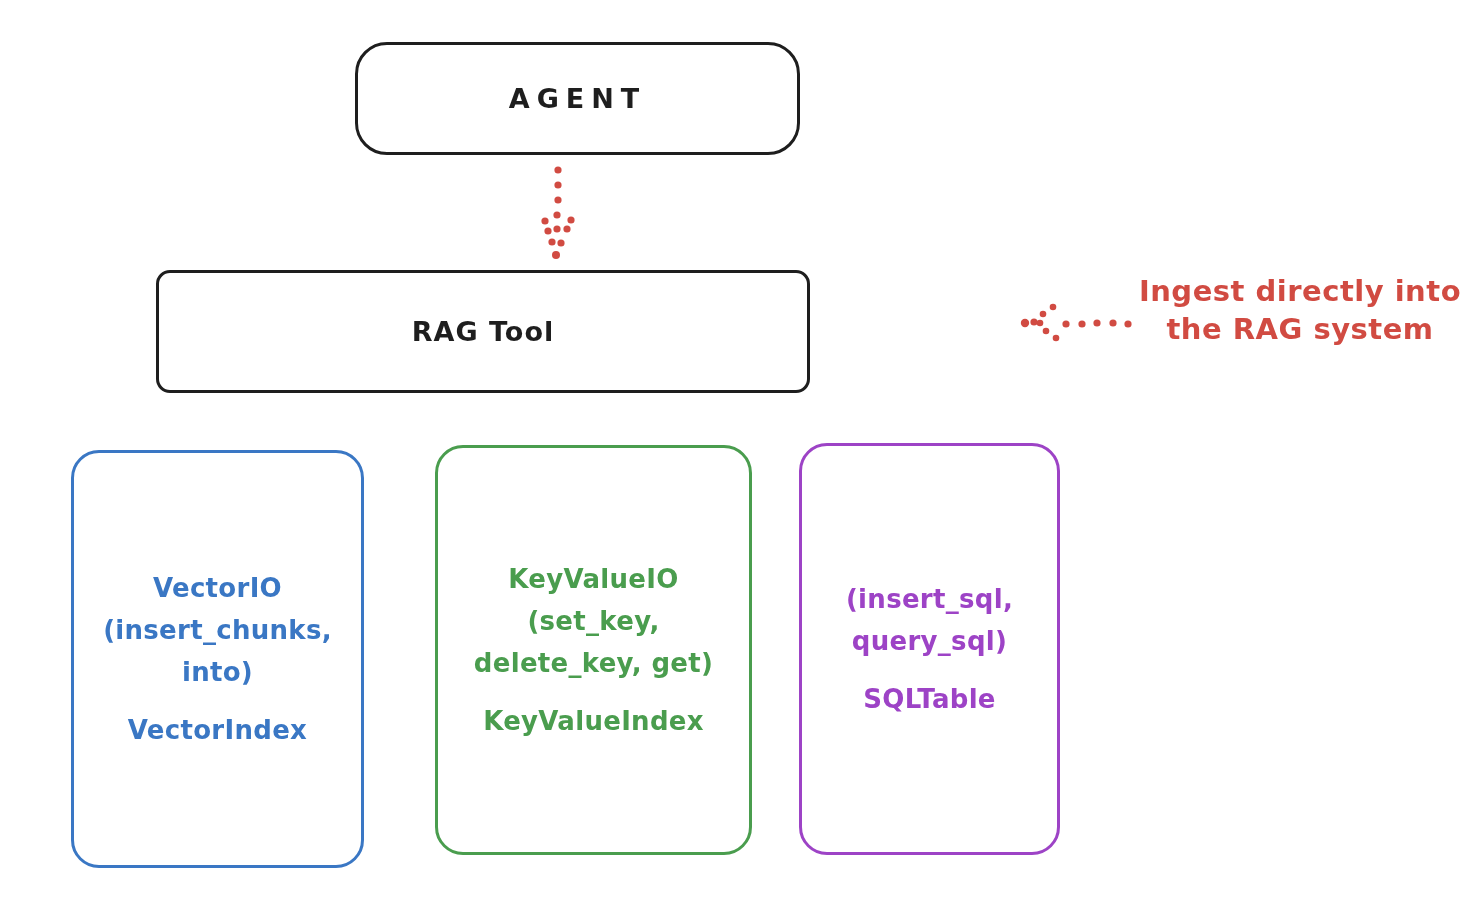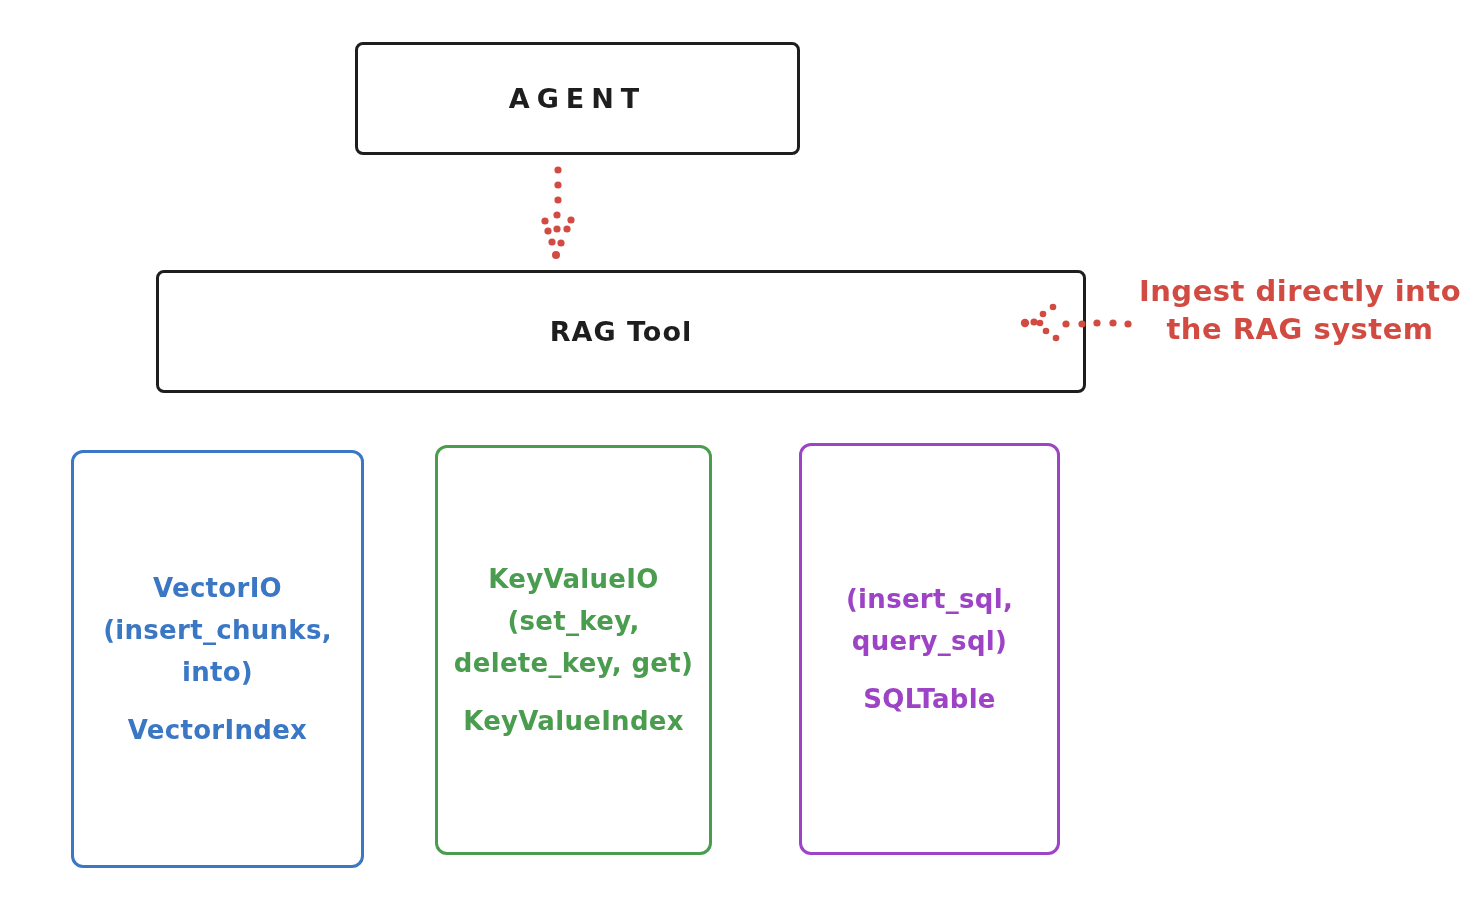--- a/index.html
+++ b/index.html
@@ -10,40 +10,40 @@
   body{font-family:"DejaVu Sans", sans-serif;}
   .canvas{
     position:relative; width:1484px; height:910px; background:var(--bg);
     overflow:hidden;
   }
   .box{
     position:absolute; display:flex; align-items:center; justify-content:center;
     border:3.5px solid var(--ink); border-radius:24px; background:var(--bg);
     color:var(--ink); box-sizing:border-box;
   }
-  .agent-box{ left:355px; top:42px; width:445px; height:113px; border-radius:8px;}
+  .agent-box{ left:355px; top:42px; width:445px; height:113px; border-radius:32px;}
   .agent-box span{ font-size:27px; font-weight:bold; letter-spacing:7px; }
-  .rag-box{ left:156px; top:270px; width:930px; height:123px; border-radius:8px;}
+  .rag-box{ left:156px; top:270px; width:654px; height:123px; border-radius:14px;}
   .rag-box span{ font-size:27px; font-weight:600; letter-spacing:1px; }
   .overlay{ position:absolute; left:0; top:0; pointer-events:none; }
   .annotation{
     position:absolute; left:1125px; top:272px; width:350px;
     color:var(--red); font-size:29px; font-weight:bold; line-height:38px;
     text-align:center; letter-spacing:0.5px;
   }
   .card{
     position:absolute; box-sizing:border-box; background:var(--bg);
-    border-radius:12px; border:3.5px solid; display:flex; flex-direction:column;
+    border-radius:28px; border:3.5px solid; display:flex; flex-direction:column;
     align-items:center; justify-content:center; text-align:center;
     font-size:26px; font-weight:600; letter-spacing:0.3px;
   }
   .card .card-lines{ line-height:42px; }
   .card .card-index{ margin-top:16px; line-height:42px; }
   .card-blue{ left:71px; top:450px; width:293px; height:418px; border-color:var(--blue); color:var(--blue); }
-  .card-green{ left:435px; top:445px; width:277px; height:410px; border-color:var(--green); color:var(--green); }
+  .card-green{ left:435px; top:445px; width:317px; height:410px; border-color:var(--green); color:var(--green); }
   .card-purple{ left:799px; top:443px; width:261px; height:412px; border-color:var(--purple); color:var(--purple); }
 </style>
 </head>
 <body>
 
 <div class="canvas">
 
   <div class="box agent-box">
     <span>AGENT</span>
   </div>

